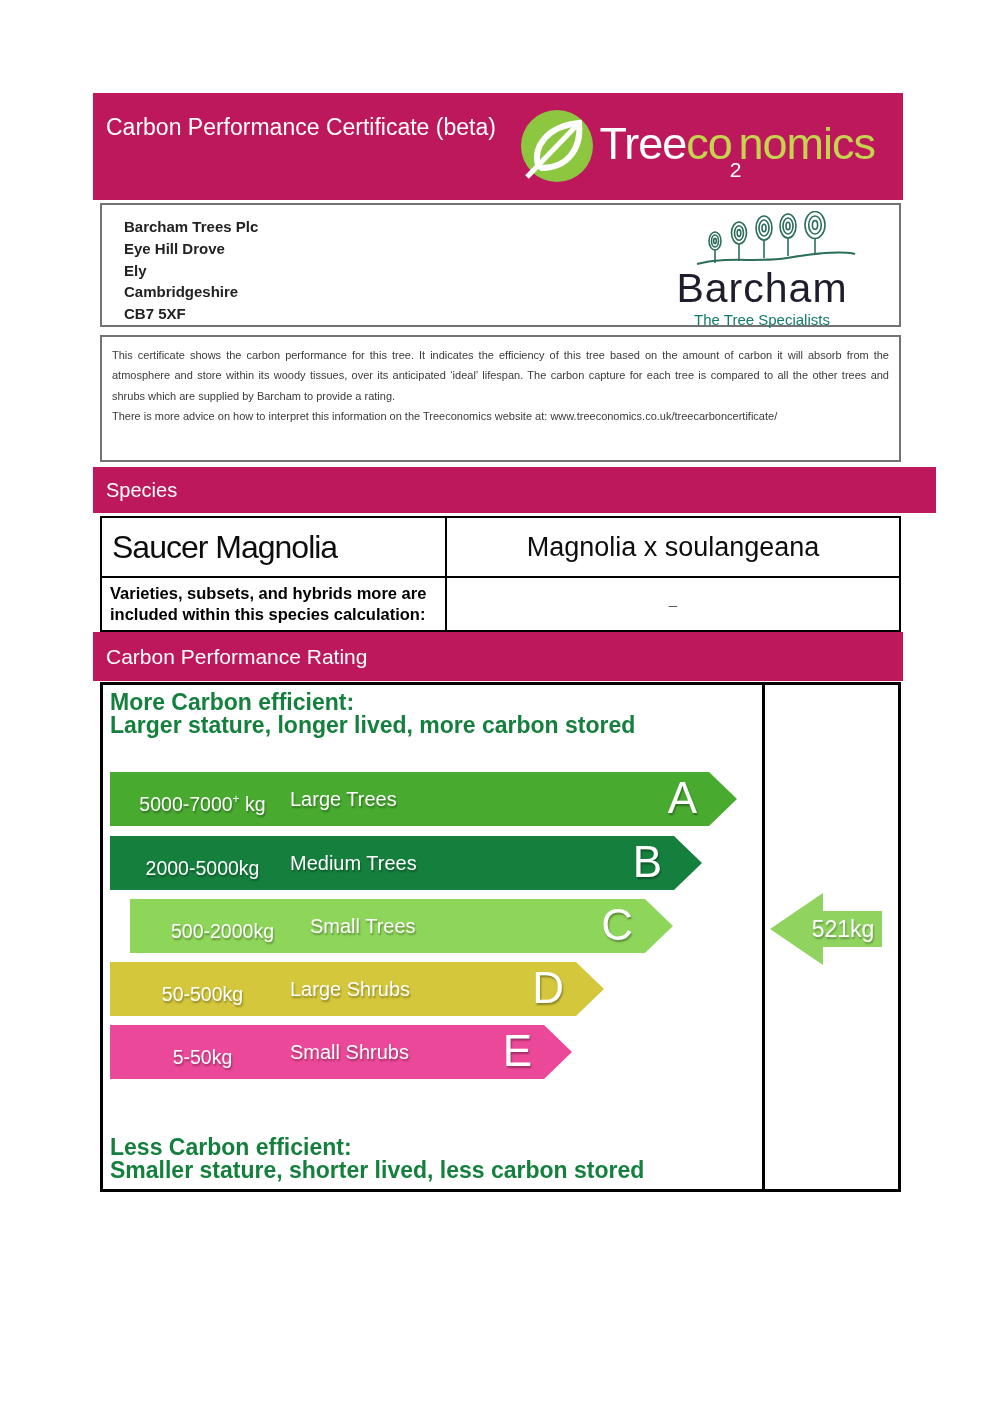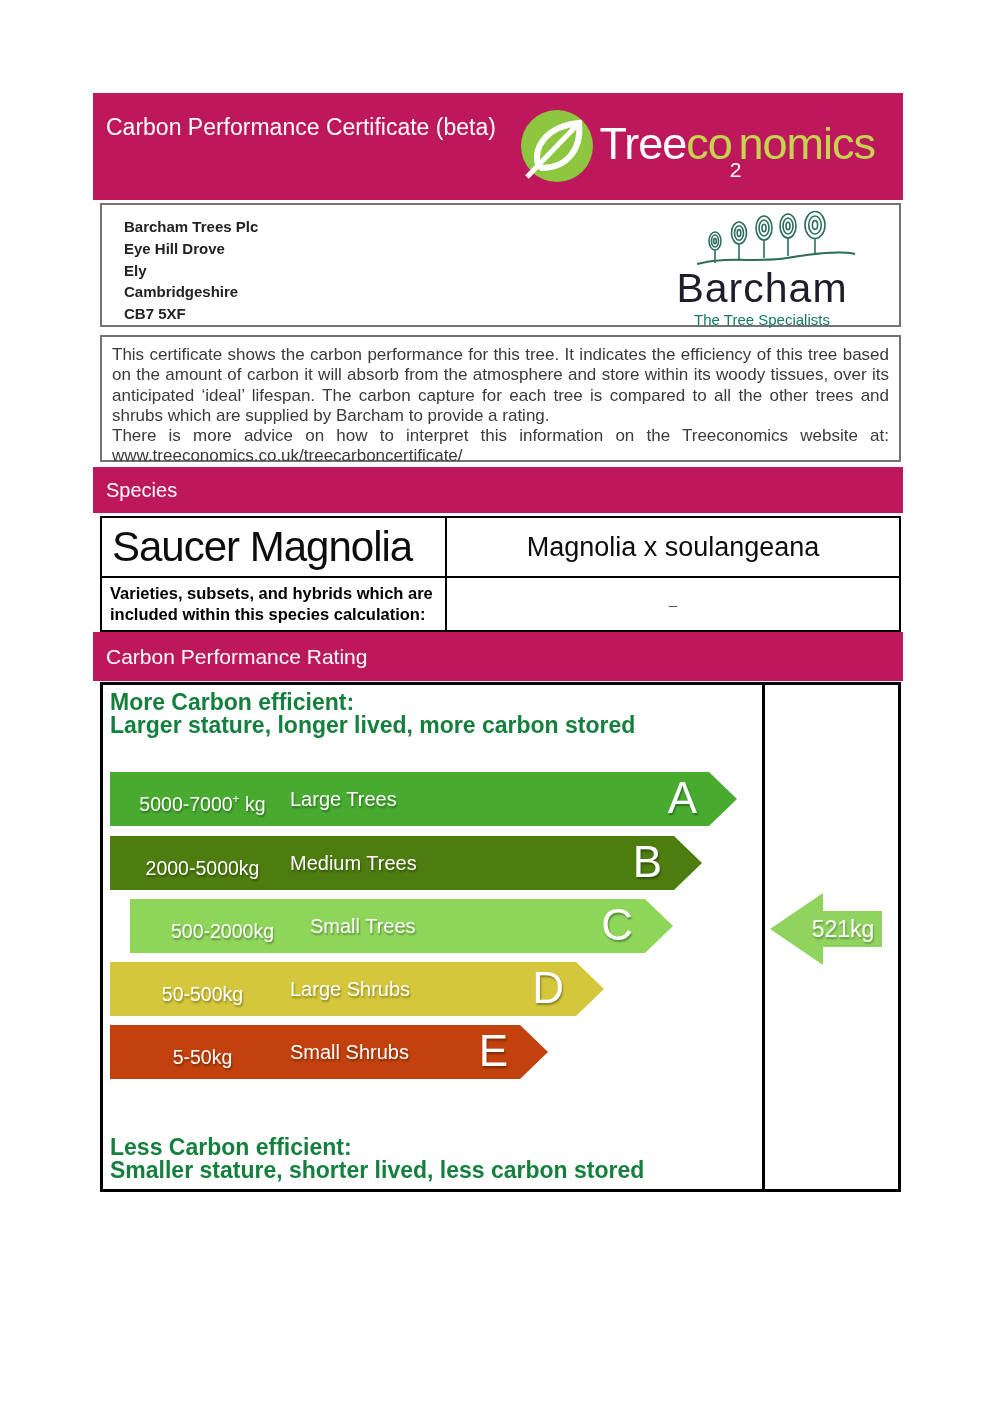--- a/index.html
+++ b/index.html
@@ -3,53 +3,53 @@
 <meta charset="utf-8">
 <style>
   html,body{margin:0;padding:0;background:#fff;}
   .page{position:relative;width:1004px;height:1421px;background:#fff;
         font-family:"Liberation Sans",sans-serif;color:#111;overflow:hidden;}
 
   
   .darkbar{position:absolute;left:93px;width:810px;background:#be185d;color:#fff;}
   .header{top:93px;height:107px;}
   .header .titles{position:absolute;left:13px;top:16px;line-height:36px;font-size:23px;font-weight:400;}
-  .species-bar{top:467px;height:46px;}
+  .species-bar{top:467px;height:46px;padding-left:33px;}
   .rating-bar{top:632px;height:49px;}
   .bar-label{position:absolute;left:13px;top:0;font-size:20px;line-height:46px;}
   .rating-bar .bar-label{line-height:49px;font-size:21px;}
 
   
   .tre-logo{position:absolute;right:28px;top:17px;display:flex;align-items:center;}
   .tre-logo svg{width:72px;height:72px;margin-right:6px;}
   .tre-brand{font-size:45px;letter-spacing:-1px;font-weight:400;white-space:nowrap;}
   .tre-brand .w{color:#fff;}
   .tre-brand .g{color:#c5d44e;}
   .tre-brand sub{font-size:21px;color:#fff;position:relative;top:8px;left:-2px;margin-right:-4px;}
 
   
   .whitebox{position:absolute;left:100px;width:801px;background:#fff;border:2px solid #737373;box-sizing:border-box;}
   .address-box{top:203px;height:124px;}
   .addr{position:absolute;left:22px;top:11px;font-weight:700;font-size:15px;line-height:21.8px;color:#222;}
   .intro-box{top:335px;height:127px;}
-  .intro{position:absolute;left:10px;right:10px;top:8px;font-size:17px;line-height:20.3px;
+  .intro{position:absolute;left:10px;right:10px;top:8px;font-size:11px;line-height:20.3px;
          color:#3a3a3a;text-align:justify;}
   .intro p{margin:0;}
 
   
   .barcham{position:absolute;right:12px;top:4px;width:250px;text-align:center;}
   .barcham svg{width:190px;height:56px;display:block;margin:2px auto 0;}
   .barcham-name{font-size:41px;font-weight:400;color:#1d1d2b;letter-spacing:1px;line-height:42px;}
   .barcham-tag{font-size:15px;color:#117a6a;margin-top:2px;}
 
   
   .species-table{position:absolute;left:100px;top:516px;width:801px;border-collapse:collapse;table-layout:fixed;}
   .species-table td{border:2px solid #000;background:#fff;padding:0;vertical-align:middle;}
   .col-l{width:343px;}
-  .common-name{font-size:42px;letter-spacing:-1px;color:#0d0d0d;padding:0 0 0 10px;height:58px;line-height:58px;white-space:nowrap;}
+  .common-name{font-size:32px;letter-spacing:-1px;color:#0d0d0d;padding:0 0 0 10px;height:58px;line-height:58px;white-space:nowrap;}
   .sci-name{font-size:27px;text-align:center;color:#0d0d0d;}
   .varieties{font-weight:700;font-size:16.5px;line-height:21px;padding:5px 6px 5px 8px;color:#000;}
   .dash-cell{text-align:center;color:#555;font-size:15px;}
 
   
   .chart-left{position:absolute;left:100px;top:682px;width:665px;height:510px;
               border:3px solid #000;box-sizing:border-box;background:#fff;}
   .chart-right{position:absolute;left:762px;top:682px;width:139px;height:510px;
                border:3px solid #000;box-sizing:border-box;background:#fff;}
   .eff-note{position:absolute;left:7px;font-weight:700;font-size:23px;line-height:22.5px;color:#15803d;}
@@ -146,21 +146,21 @@
         <tr>
       <td class="col-l">
         <div class="common-name">Saucer Magnolia</div>
       </td>
       <td>
         <div class="sci-name">Magnolia x soulangeana</div>
       </td>
     </tr>
     <tr>
       <td class="col-l">
-        <div class="varieties">Varieties, subsets, and hybrids which are included within this species calculation:</div>
+        <div class="varieties">Varieties, subsets, and hybrids more are included within this species calculation:</div>
       </td>
       <td class="dash-cell">
         <span>–</span>
       </td>
     </tr>
   </tbody>
     </table>
 
   <div class="darkbar rating-bar">
     <div class="bar-label">Carbon Performance Rating</div>
@@ -171,39 +171,39 @@
       <div>More Carbon efficient:</div>
       <div>Larger stature, longer lived, more carbon stored</div>
     </div>
 
     <div class="band" style="top: 87px; width: 627px; background-color: rgb(72, 171, 48);">
       <span class="range"><span>5000-7000</span><sup>+</sup><span> kg</span></span>
       <span class="label">Large Trees</span>
       <span class="grade">A</span>
     </div>
 
-    <div class="band" style="top: 151px; width: 592px; background-color: #4d7c0f;">
+    <div class="band" style="top: 151px; width: 592px; background-color: #15803d;">
       <span class="range"><span>2000-5000</span><sup></sup><span>kg</span></span>
       <span class="label">Medium Trees</span>
       <span class="grade">B</span>
     </div>
 
     <div class="band" style="top: 214px; width: 543px; background-color: rgb(142, 214, 90); margin-left: 20px;">
       <span class="range"><span>500-2000</span><sup></sup><span>kg</span></span>
       <span class="label">Small Trees</span>
       <span class="grade">C</span>
     </div>
 
     <div class="band" style="top: 277px; width: 494px; background-color: rgb(212, 199, 59);">
       <span class="range"><span>50-500</span><sup></sup><span>kg</span></span>
       <span class="label">Large Shrubs</span>
       <span class="grade">D</span>
     </div>
 
-    <div class="band" style="top: 340px; width: 438px; background-color: #c2410c;">
+    <div class="band" style="top: 340px; width: 438px; background-color: #ec4899; padding-left: 24px;">
       <span class="range"><span>5-50</span><sup></sup><span>kg</span></span>
       <span class="label">Small Shrubs</span>
       <span class="grade">E</span>
     </div>
 
     <div class="eff-note eff-bottom">
       <div>Less Carbon efficient:</div>
       <div>Smaller stature, shorter lived, less carbon stored</div>
     </div>
   </div>

